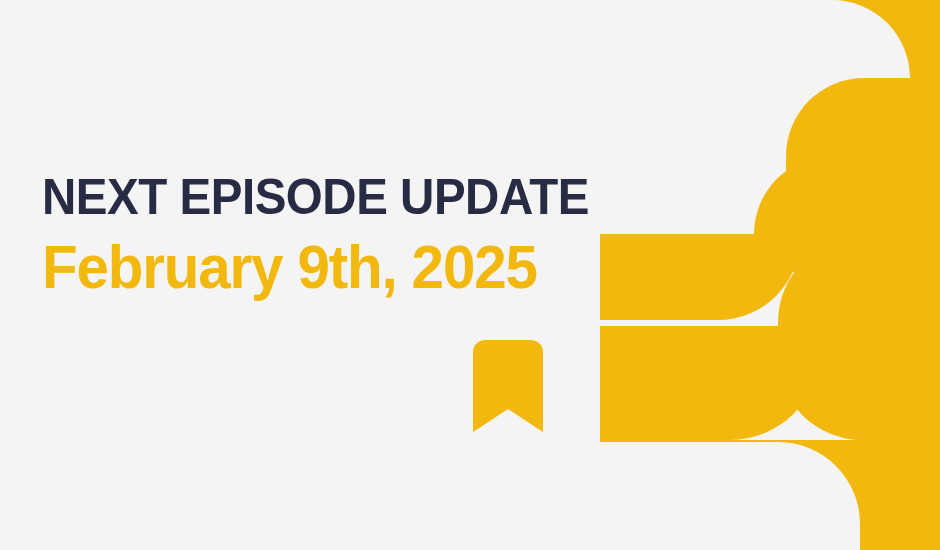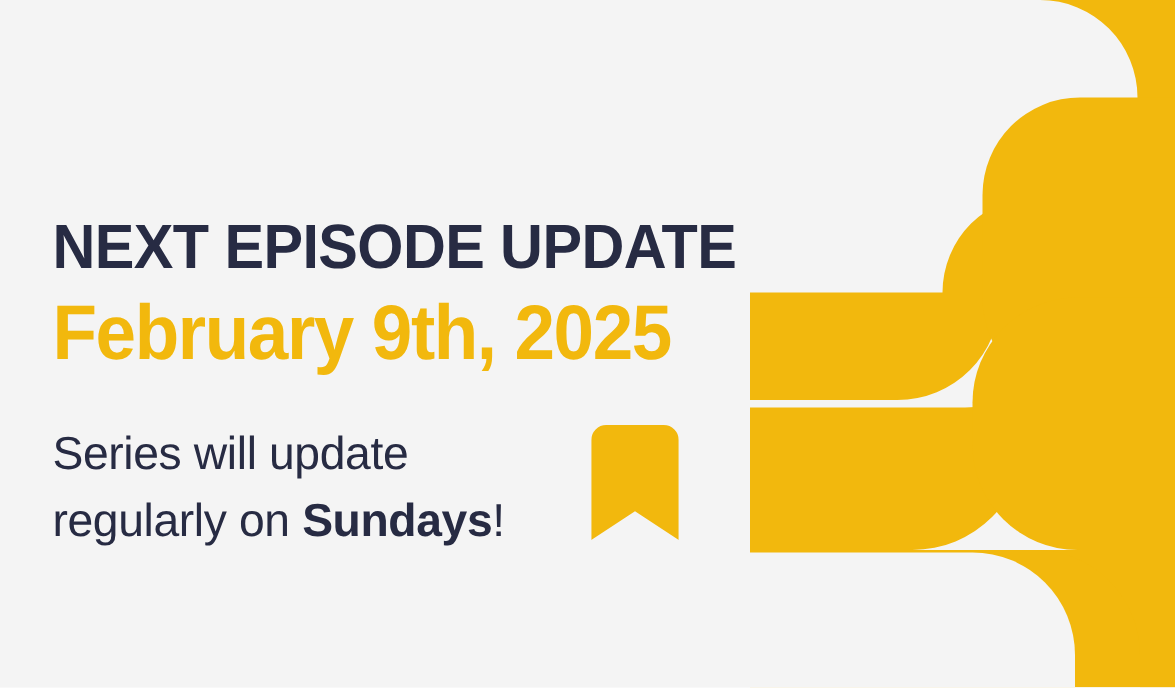--- a/index.html
+++ b/index.html
@@ -35,20 +35,21 @@
     height: 100%;
   }
 
   
   .content {
     position: absolute;
     left: 42px;
     top: 0;
     width: 700px;
     height: 550px;
+    text-align: right;
   }
 
   .headline {
     position: absolute;
     left: 0;
     top: 172px;
     margin: 0;
     font-size: 50px;
     line-height: 1;
     font-weight: 700;
@@ -160,24 +161,20 @@
       </g>
     </svg>
   </div>
 
   <div class="content">
 
     <h1 class="headline">NEXT EPISODE UPDATE</h1>
 
     <div class="date-line">February 9th, 2025</div>
 
-    <p class="subtitle">
-      <span>Series will update</span><br>
-      <span>regularly on </span><span class="strong">Sundays</span><span>!</span>
-    </p>
   </div>
 
   <div class="bookmark-mark">
     <svg viewBox="0 0 70 92" xmlns="http://www.w3.org/2000/svg" aria-hidden="true">
       <path d="M0,12 A12,12 0 0 1 12,0
                L58,0 A12,12 0 0 1 70,12
                L70,92 L35,69 L0,92 Z" fill="#f2b80d"></path>
     </svg>
   </div>
 

